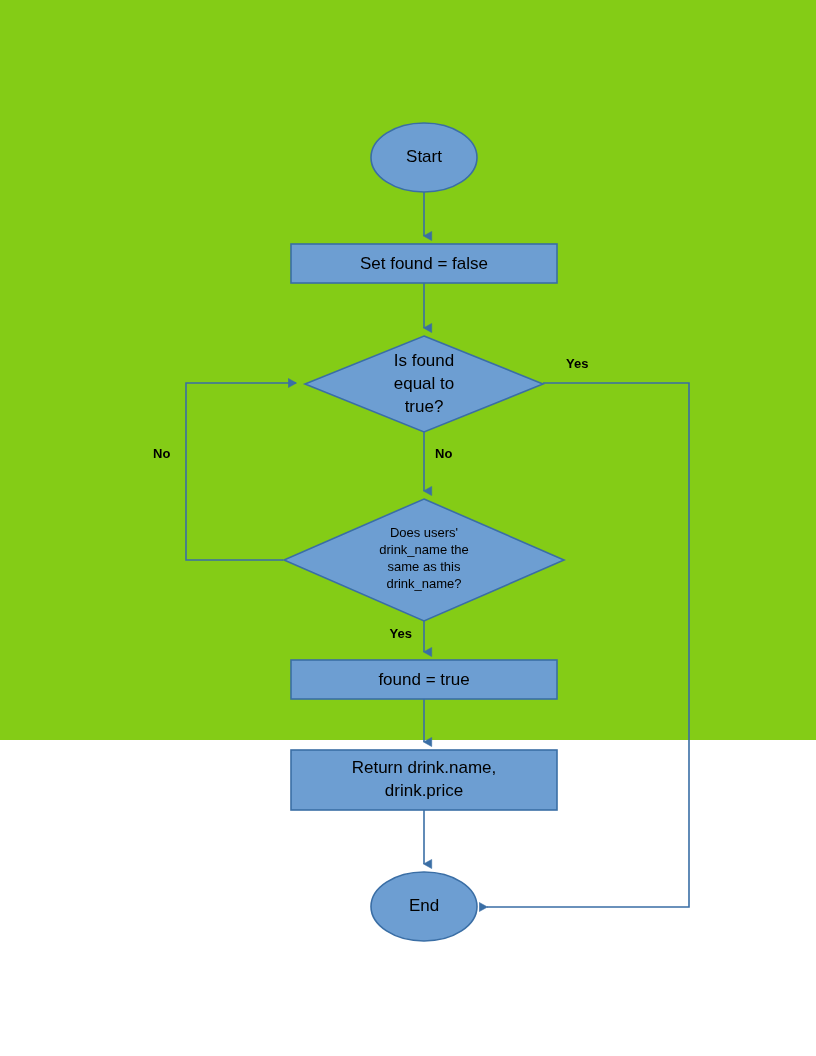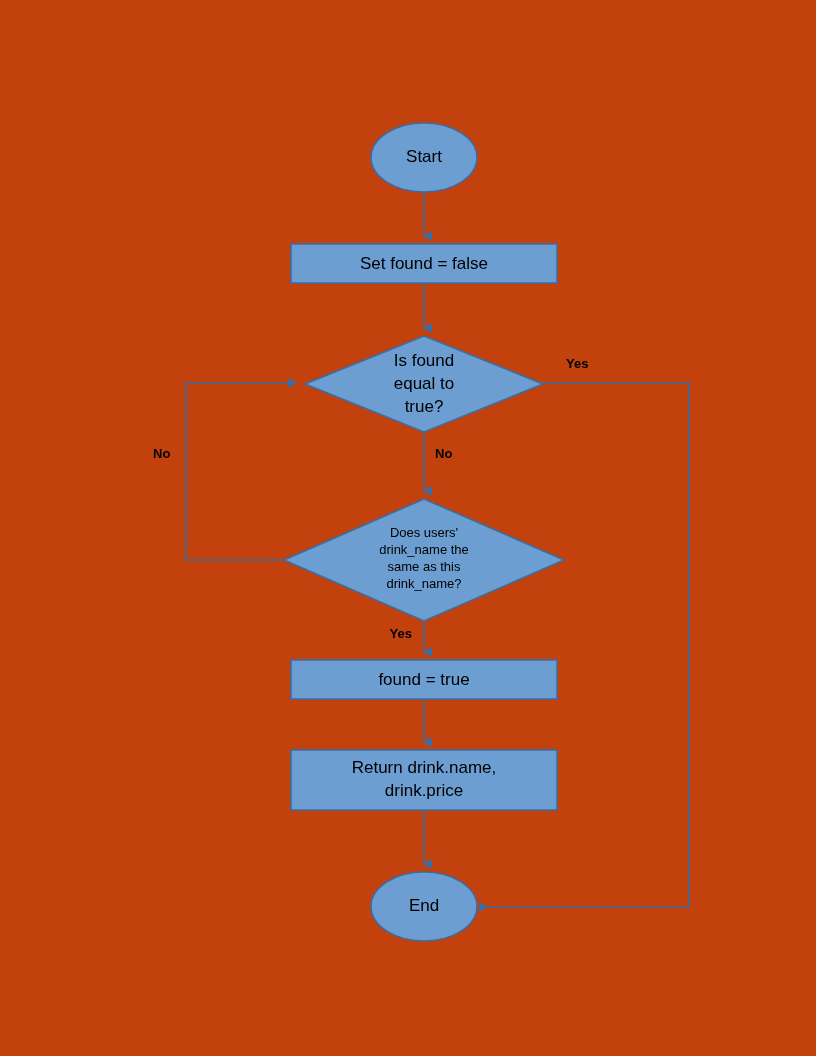--- a/index.html
+++ b/index.html
@@ -9,22 +9,22 @@
   }
   body {
     width: 816px;
     height: 1056px;
     font-family: "Liberation Sans", sans-serif;
     overflow: hidden;
   }
   #flowchart-root {
     position: relative;
     width: 816px;
-    height: 1056px;
-    background: #c2410c;
+    height: 740px;
+    background: #84cc16;
   }
   svg.canvas {
     position: absolute;
     top: 0;
     left: 0;
     width: 816px;
     height: 1056px;
   }
   .node-text {
     font-family: "Liberation Sans", sans-serif;

